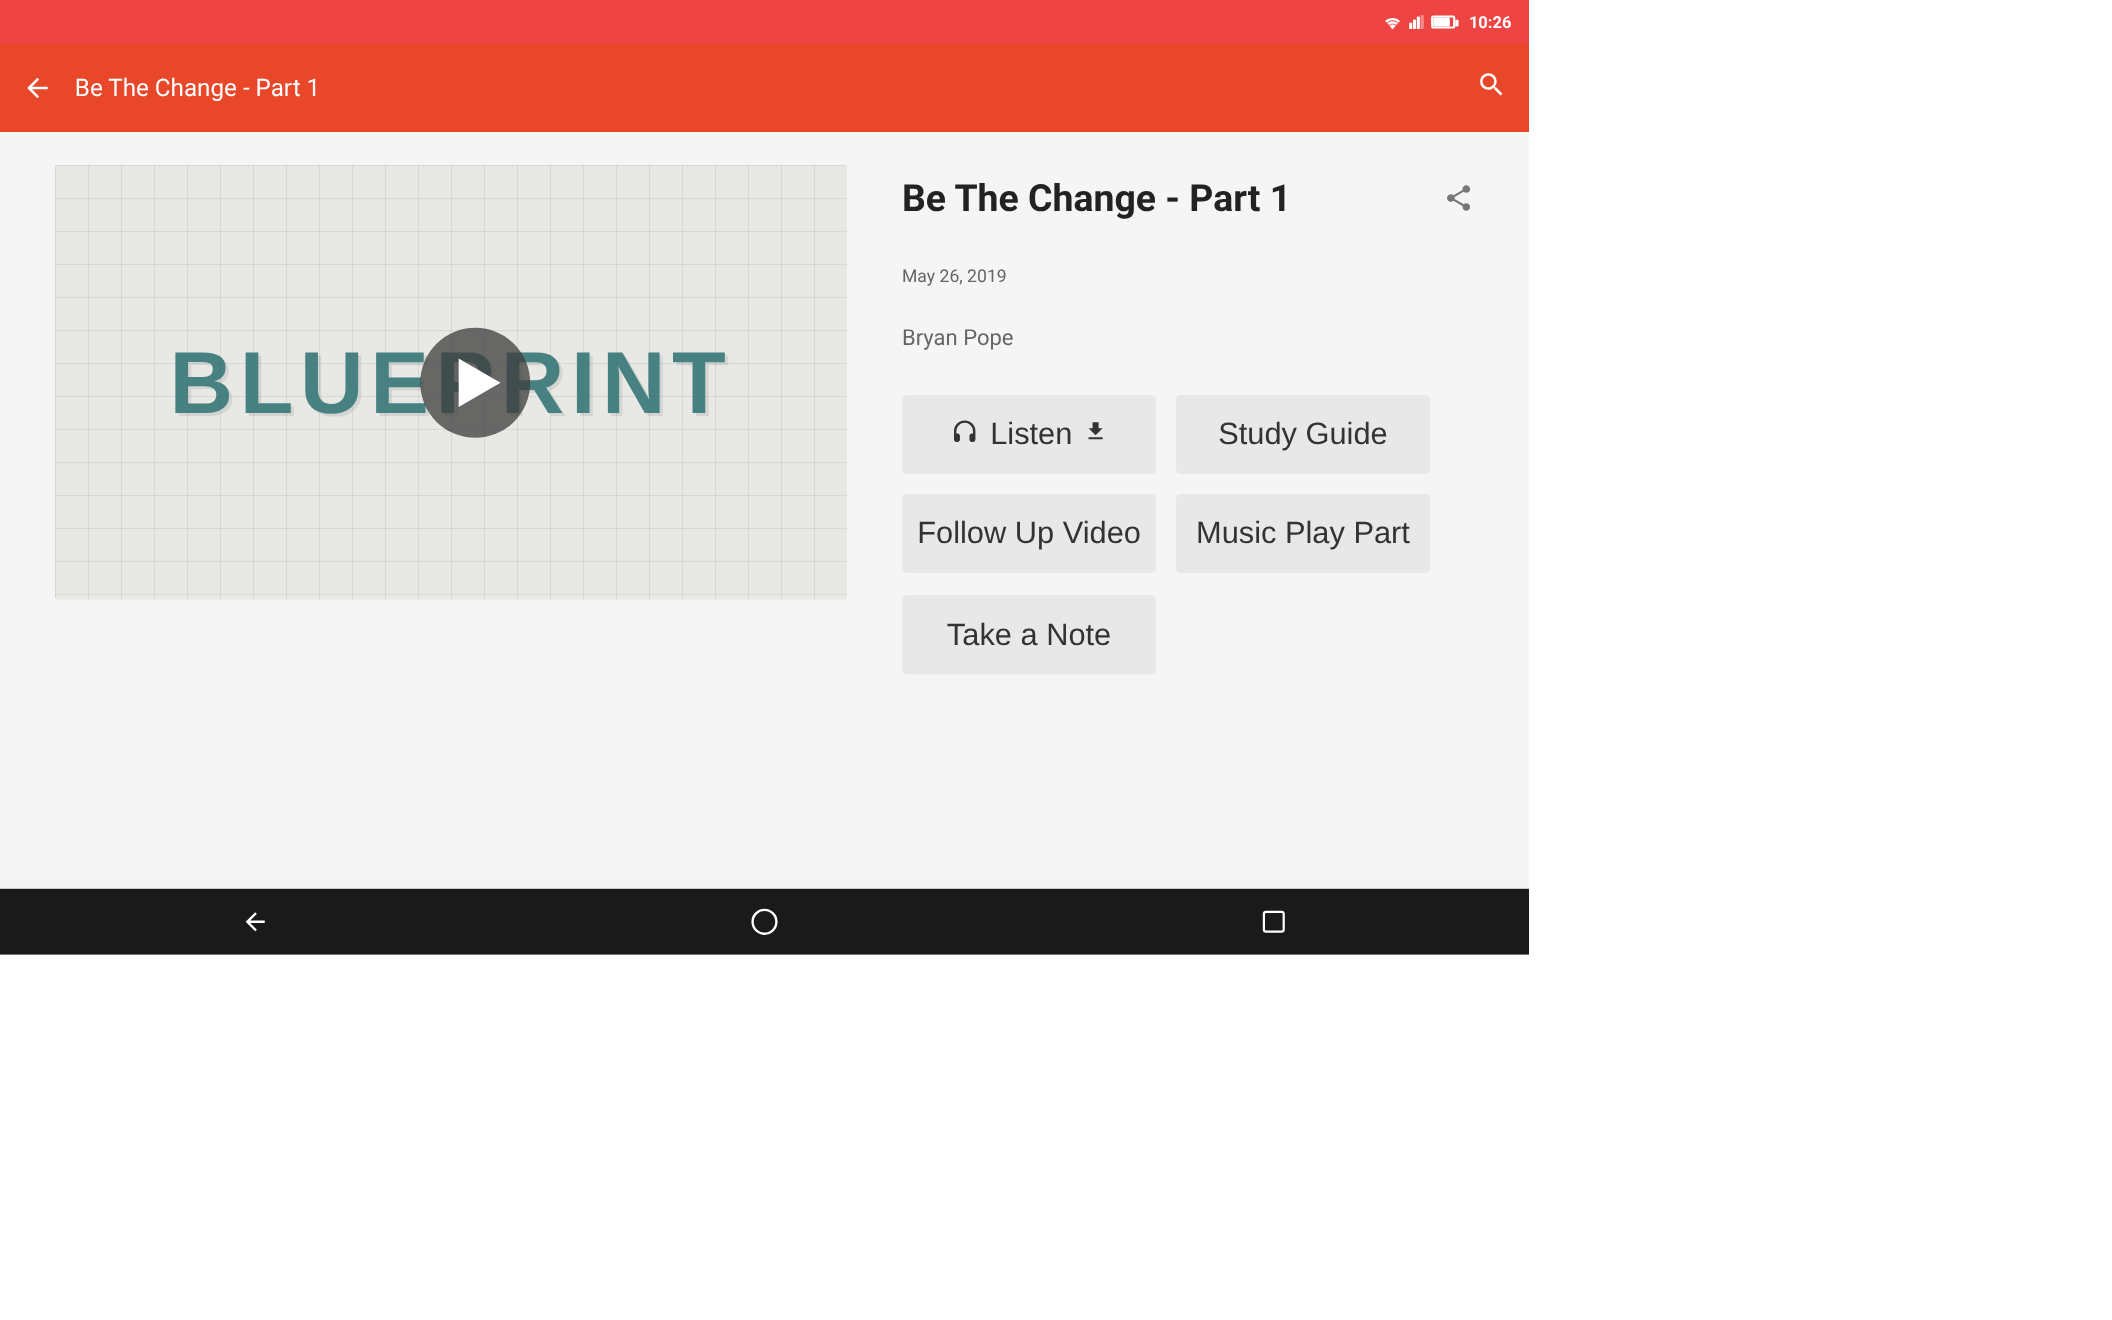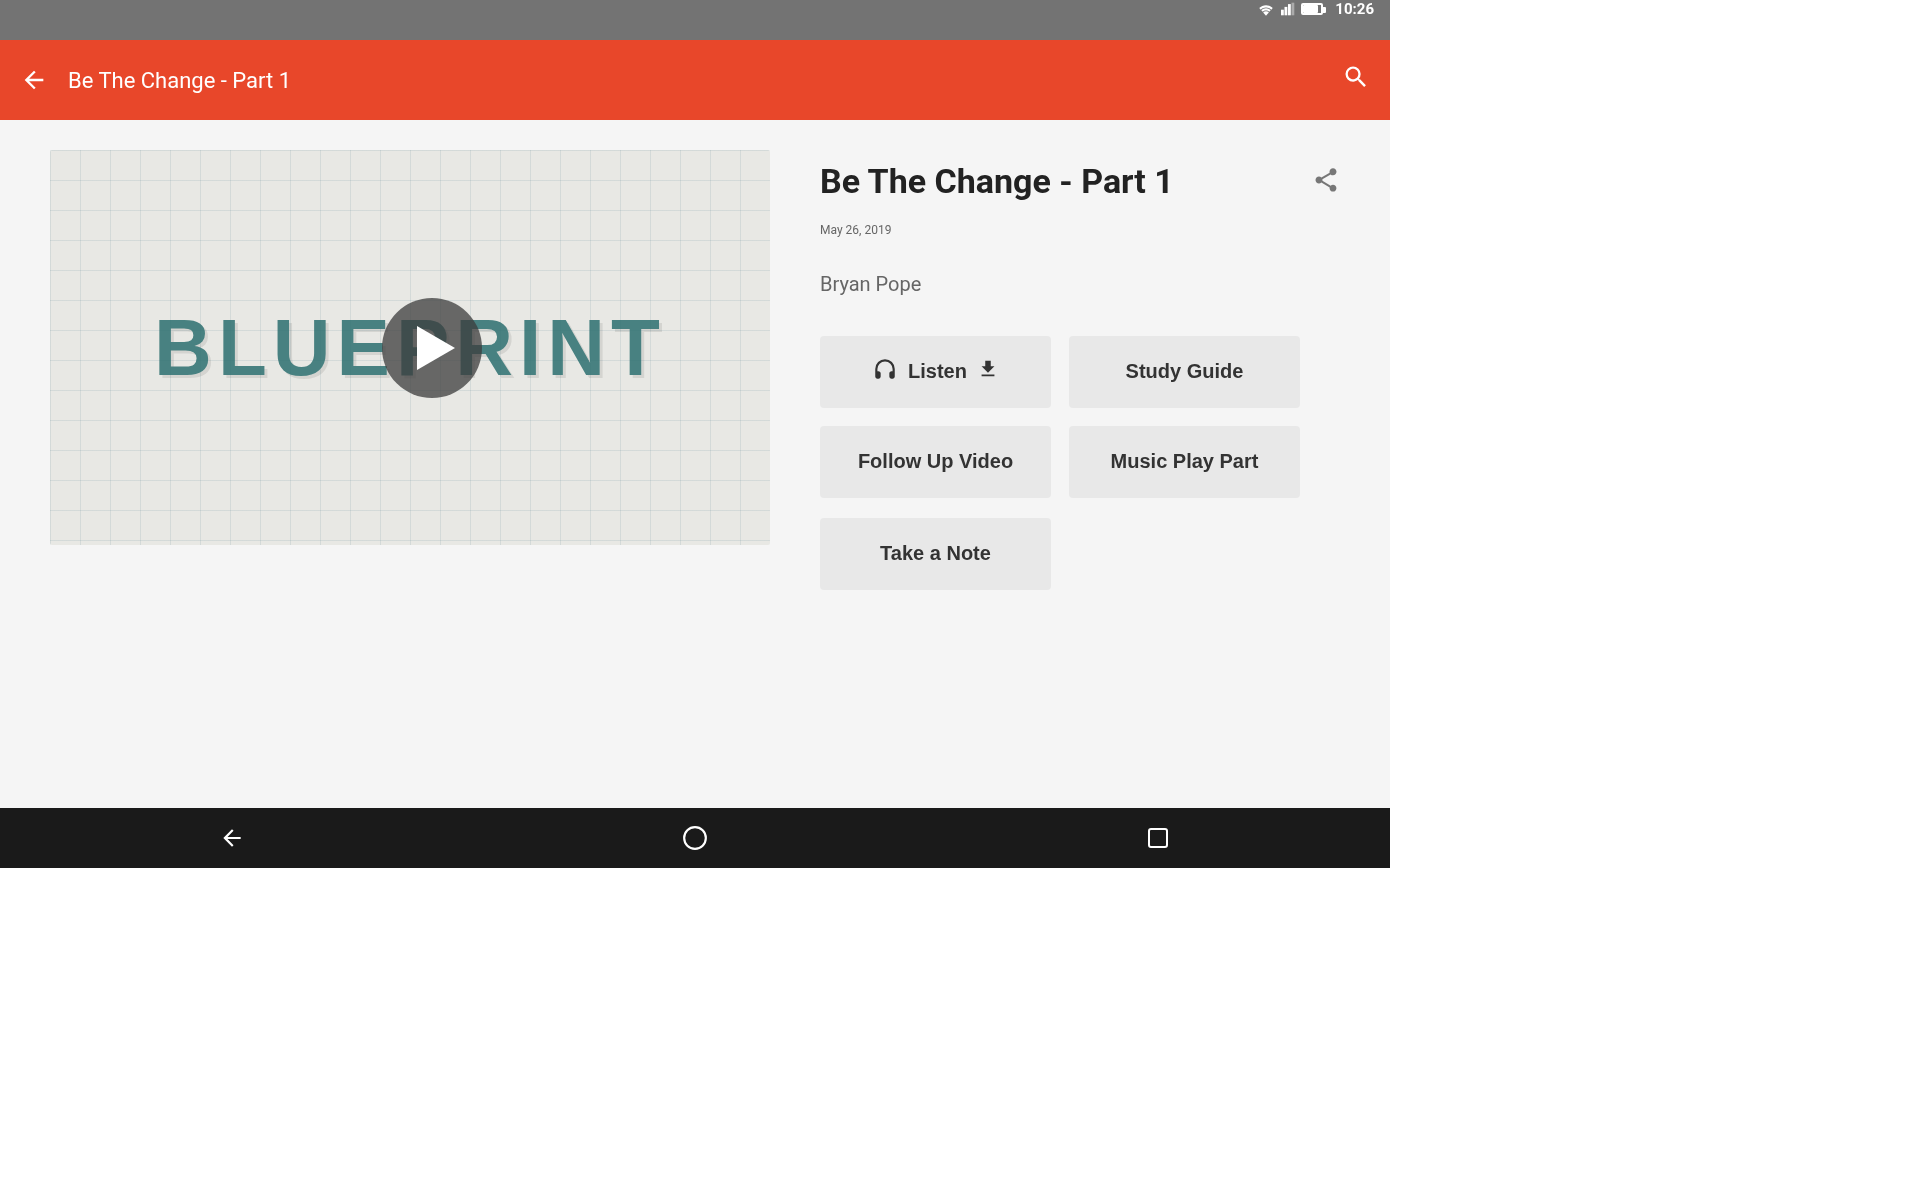--- a/index.html
+++ b/index.html
@@ -14,23 +14,23 @@
       font-family: 'Roboto', Arial, sans-serif;
       background: #ffffff;
       overflow: hidden;
       position: relative;
     }
 
     
     .status-bar {
       width: 100%;
       height: 40px;
-      background: #737373;
-      display: flex;
-      align-items: flex-start;
+      background: #ef4444;
+      display: flex;
+      align-items: center;
       justify-content: flex-end;
       padding: 0 16px;
     }
 
     .status-bar-icons {
       display: flex;
       align-items: center;
       gap: 6px;
       color: white;
       font-size: 14px;
@@ -219,23 +219,24 @@
     }
 
     .share-icon {
       font-size: 28px;
       color: #555;
       cursor: pointer;
       margin-top: 6px;
     }
 
     .sermon-date {
-      font-size: 12px;
+      font-size: 16px;
       color: #666;
       margin-bottom: 6px;
+      margin-top: 18px;
     }
 
     .sermon-speaker {
       font-size: 20px;
       color: #666;
       margin-bottom: 40px;
       margin-top: 29px;
     }
 
     
@@ -244,29 +245,28 @@
       grid-template-columns: 1fr 1fr;
       gap: 18px;
       max-width: 480px;
     }
 
     .action-btn {
       height: 72px;
       background: #e8e8e8;
       border: none;
       border-radius: 4px;
-      font-size: 20px;
+      font-size: 28px;
       color: #333;
       cursor: pointer;
       display: flex;
       align-items: center;
       justify-content: center;
       gap: 10px;
       font-family: Arial, sans-serif;
-      font-weight: bold;
     }
 
     .headphone-icon {
       font-size: 22px;
     }
 
     .download-icon {
       font-size: 22px;
     }
 

